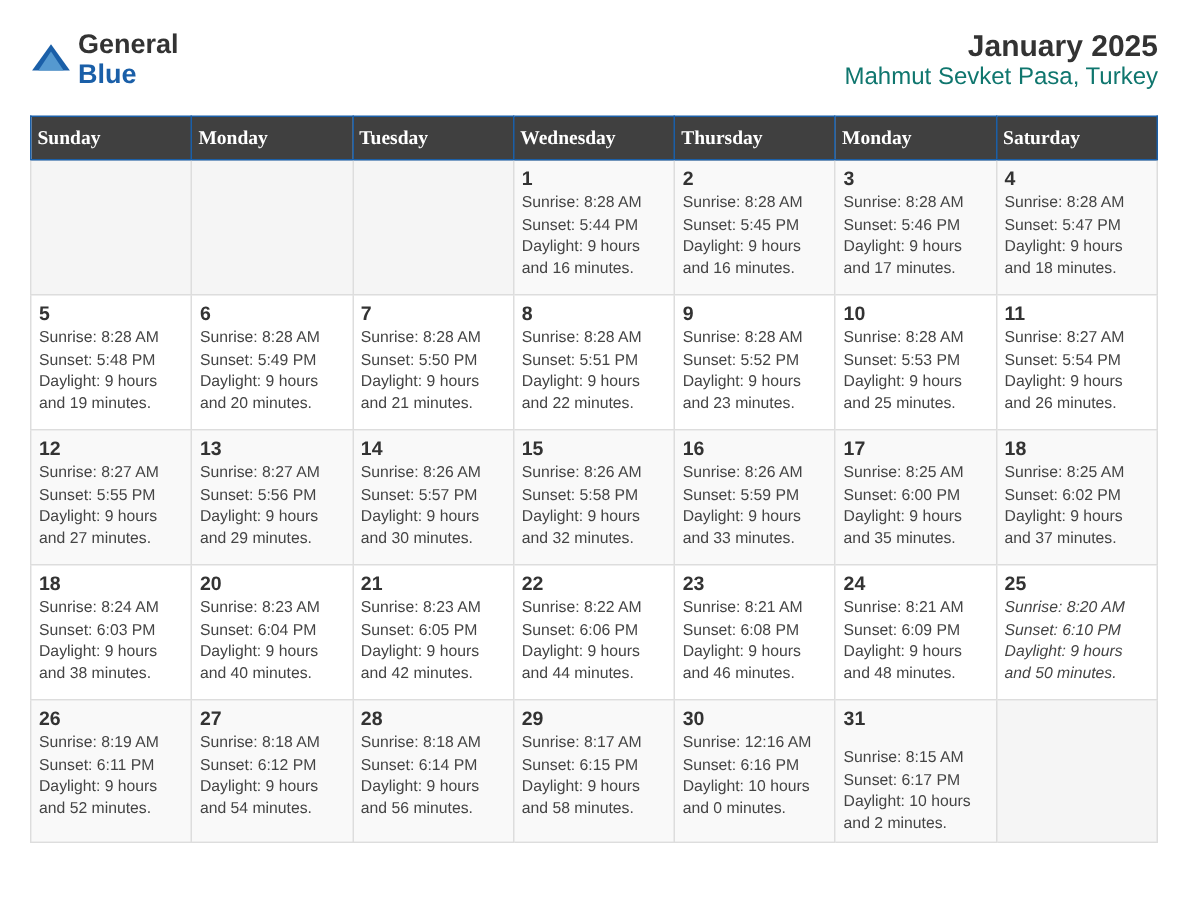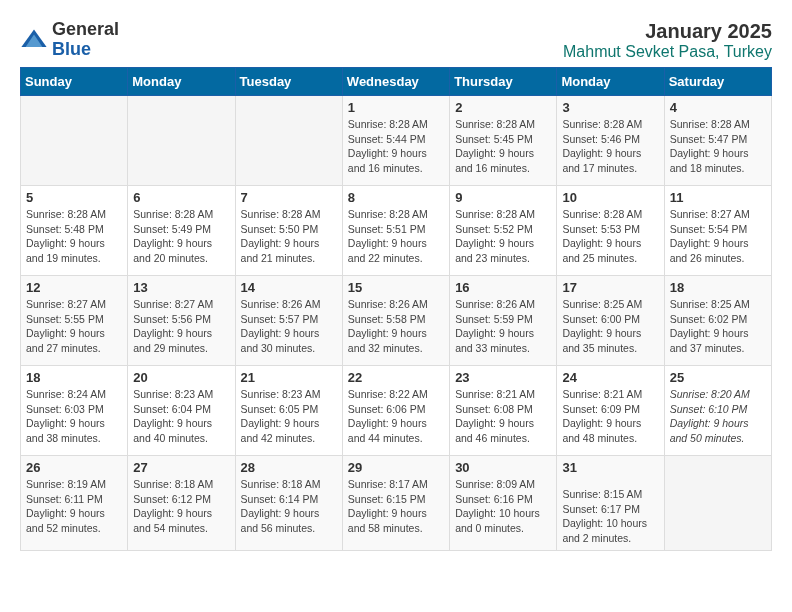--- a/index.html
+++ b/index.html
@@ -7,21 +7,21 @@
       font-family: Arial, sans-serif;
       background: #fff;
       width: 792px;
       min-height: 612px;
       padding: 20px;
     }
     .header {
       display: flex;
       justify-content: space-between;
       align-items: flex-start;
-      margin-bottom: 6px;
+      margin-bottom: 16px;
     }
     .logo {
       display: flex;
       align-items: center;
     }
     .logo-text {
       display: flex;
       flex-direction: column;
       line-height: 1.1;
     }
@@ -51,22 +51,23 @@
     .calendar-subtitle {
       font-size: 16px;
       color: #0f766e;
     }
     table {
       width: 100%;
       border-collapse: collapse;
       table-layout: fixed;
     }
     thead tr {
-      background-color: #0369a1;
+      background-color: #404040;
       color: #fff;
+      font-family: Liberation Serif, serif;
     }
     thead th {
       padding: 6px 4px;
       font-size: 13px;
       font-weight: bold;
       text-align: left;
       border: 1px solid #1a5fa8;
     }
     tbody tr {
       background: #fff;
@@ -311,21 +312,21 @@
 Daylight: 9 hours and 56 minutes.</div>
         </td>
         <td>
           <span class="day-number">29</span>
           <div class="day-info" style="white-space: pre-line;">Sunrise: 8:17 AM
 Sunset: 6:15 PM
 Daylight: 9 hours and 58 minutes.</div>
         </td>
         <td>
           <span class="day-number">30</span>
-          <div class="day-info" style="white-space: pre-line;">Sunrise: 8:09 AM
+          <div class="day-info" style="white-space: pre-line;">Sunrise: 12:16 AM
 Sunset: 6:16 PM
 Daylight: 10 hours and 0 minutes.</div>
         </td>
         <td>
           <span class="day-number">31</span>
           <div class="day-info" style="white-space: pre-line; margin-top: 12px;">Sunrise: 8:15 AM
 Sunset: 6:17 PM
 Daylight: 10 hours and 2 minutes.</div>
         </td>
         <td class="empty-cell"></td>

